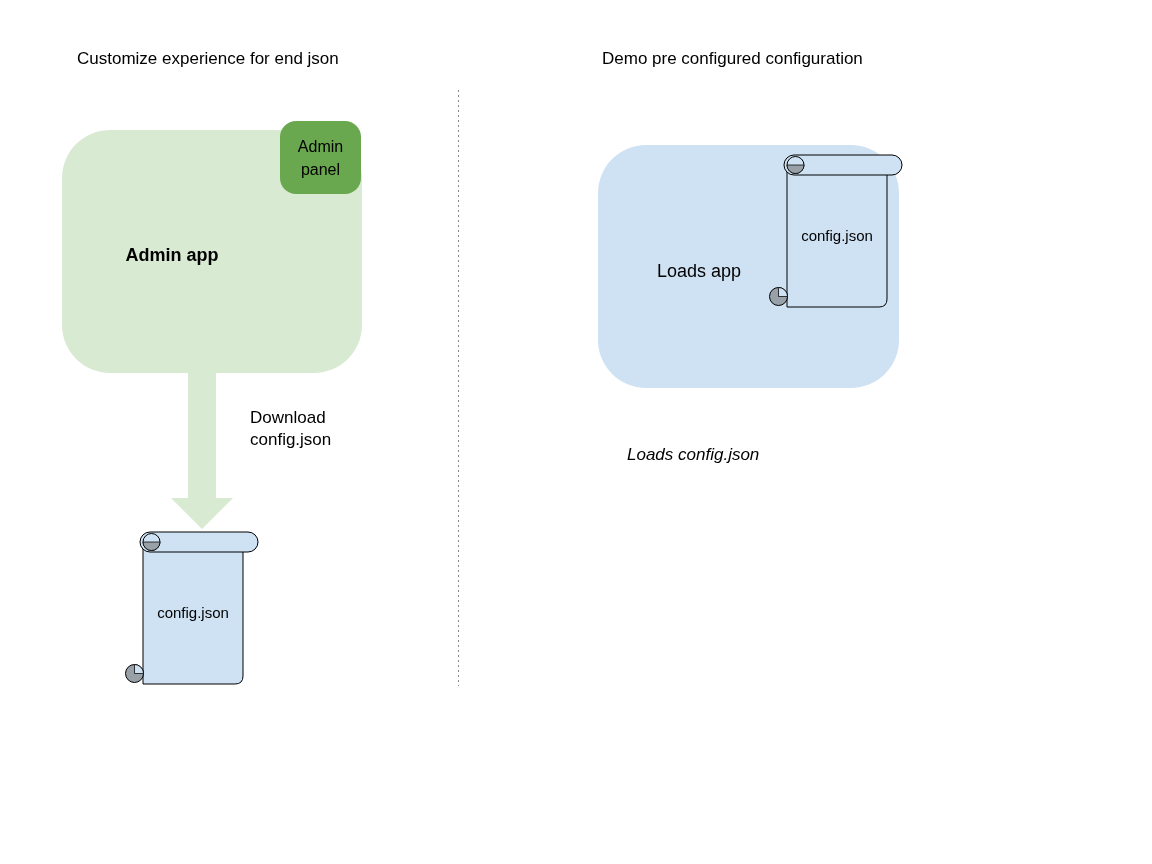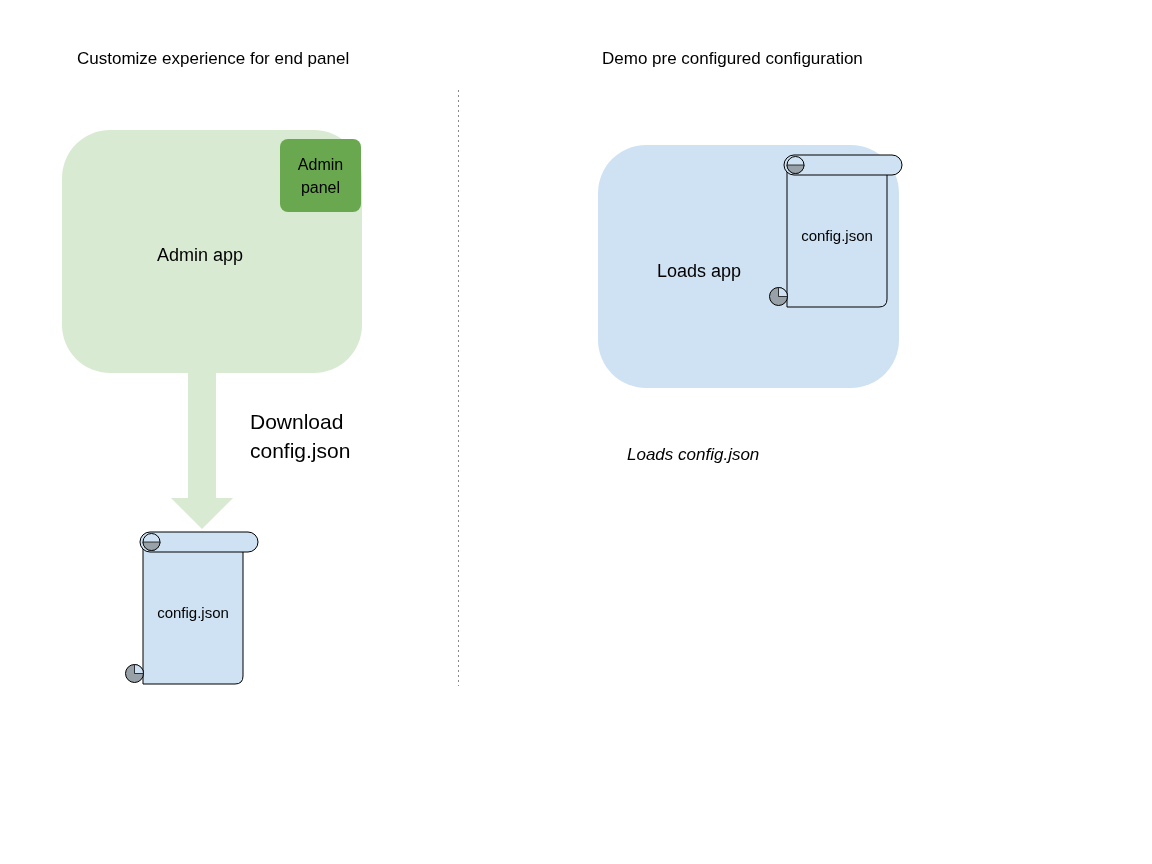--- a/index.html
+++ b/index.html
@@ -6,50 +6,50 @@
   body{
     width:1152px;height:864px;position:relative;background:#ffffff;
     font-family:"Liberation Sans",sans-serif;color:#000;overflow:hidden;
   }
   .abs{position:absolute;}
   .title{font-size:17px;line-height:20px;white-space:nowrap;}
   .app-box{border-radius:48px;}
   #admin-app{left:62px;top:130px;width:300px;height:243px;background:var(--color-app_green,#d9ead3);}
   #demo-app{left:598px;top:145px;width:301px;height:243px;background:var(--color-app_blue,#cfe2f3);}
   #admin-panel{
-    left:280px;top:139px;width:81px;height:73px;background:var(--color-panel_green,#6aa84f);
-    border-radius:8px;display:flex;align-items:center;justify-content:center;
+    left:280px;top:121px;width:81px;height:73px;background:var(--color-panel_green,#6aa84f);
+    border-radius:16px;display:flex;align-items:center;justify-content:center;
     text-align:center;font-size:16px;line-height:23px;white-space:pre-line;
   }
   .box-label{font-size:18px;line-height:21px;text-align:center;}
-  #admin-app-label{left:74px;top:245px;width:252px;}
+  #admin-app-label{left:46px;top:245px;width:252px;font-weight:bold;}
   #demo-app-label{left:598px;top:261px;width:202px;}
   #download-arrow{left:171px;top:373px;width:62px;height:157px;}
-  #download-label{left:250px;top:407px;font-size:21px;line-height:29px;white-space:pre-line;}
+  #download-label{left:250px;top:407px;font-size:17px;line-height:22px;white-space:pre-line;}
   #loads-label{left:627px;top:444px;font-size:17px;line-height:21px;white-space:nowrap;font-style:italic;}
   #divider{
     left:458px;top:90px;width:1px;height:596px;
     background:repeating-linear-gradient(to bottom,#8a8a8a 0 2px,transparent 2px 5px);
   }
   .scroll{width:145px;height:160px;}
   #scroll-left{left:124px;top:531px;}
   #scroll-right{left:768px;top:154px;}
   .scroll svg{position:absolute;left:0;top:0;overflow:visible;}
   .scroll .file-label{
     position:absolute;left:19px;top:72px;width:100px;text-align:center;
     font-size:15px;line-height:19px;
   }
   .fill-blue{fill:var(--color-scroll_blue,#cfe2f3);}
   .fill-gray{fill:var(--color-curl_gray,#98a1a8);}
   .stroke{stroke:var(--color-outline,#000);}
 </style>
 </head>
 <body>
 
-<div class="abs title" style="left:77px;top:49px;">Customize experience for end panel</div>
+<div class="abs title" style="left:77px;top:49px;">Customize experience for end json</div>
 
 <div class="abs app-box" id="admin-app"></div>
 
 <div class="abs" id="admin-panel">Admin
 panel</div>
 
 <div class="abs box-label" id="admin-app-label">Admin app</div>
 
 <svg class="abs" id="download-arrow" viewBox="0 0 62 157" xmlns="http://www.w3.org/2000/svg">
   <polygon points="17,0 45,0 45,125 62,125 31,156 0,125 17,125" style="fill:var(--color-app_green,#d9ead3);"></polygon>

